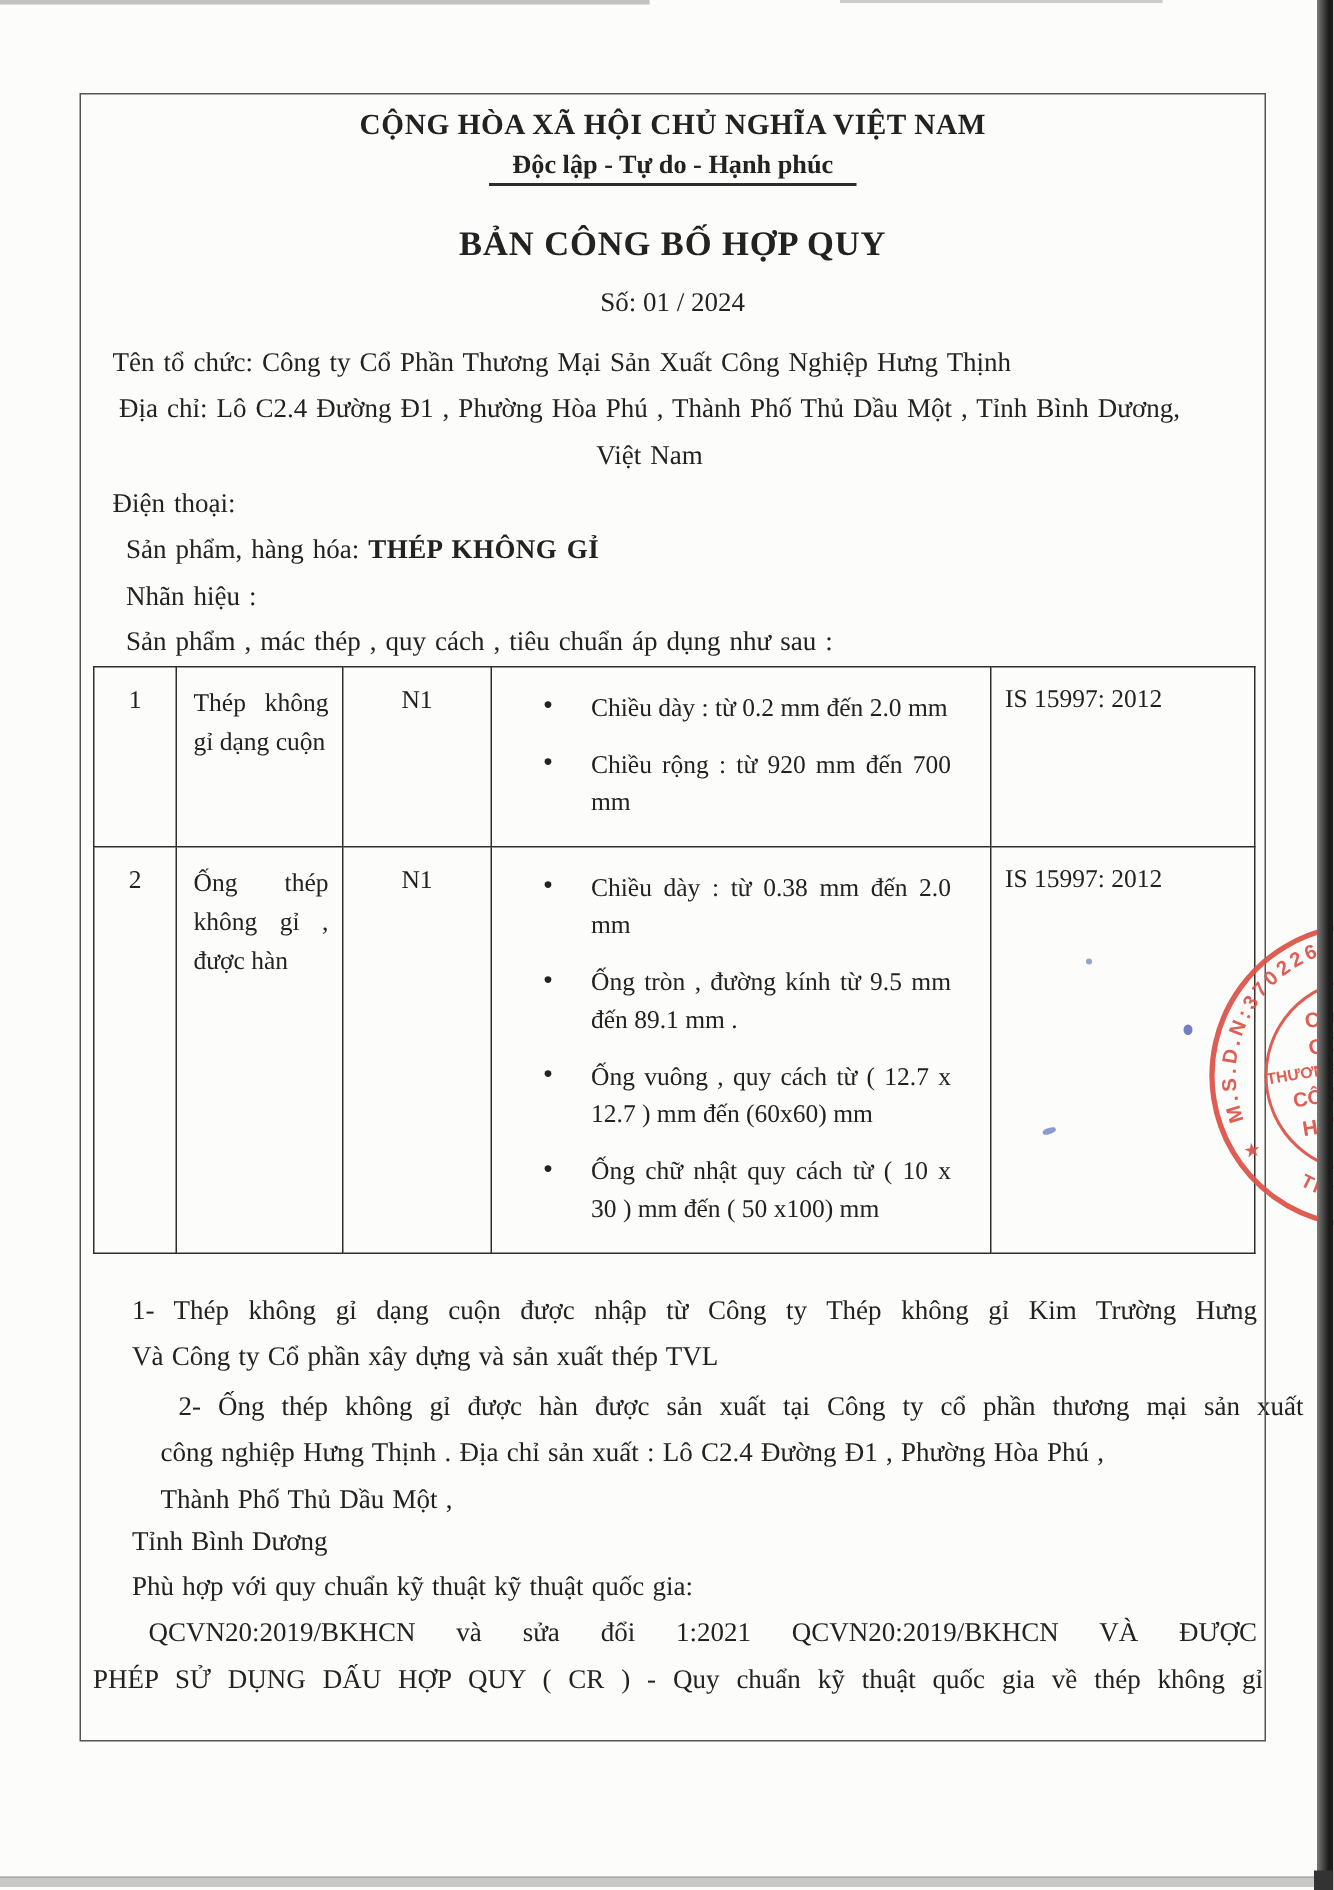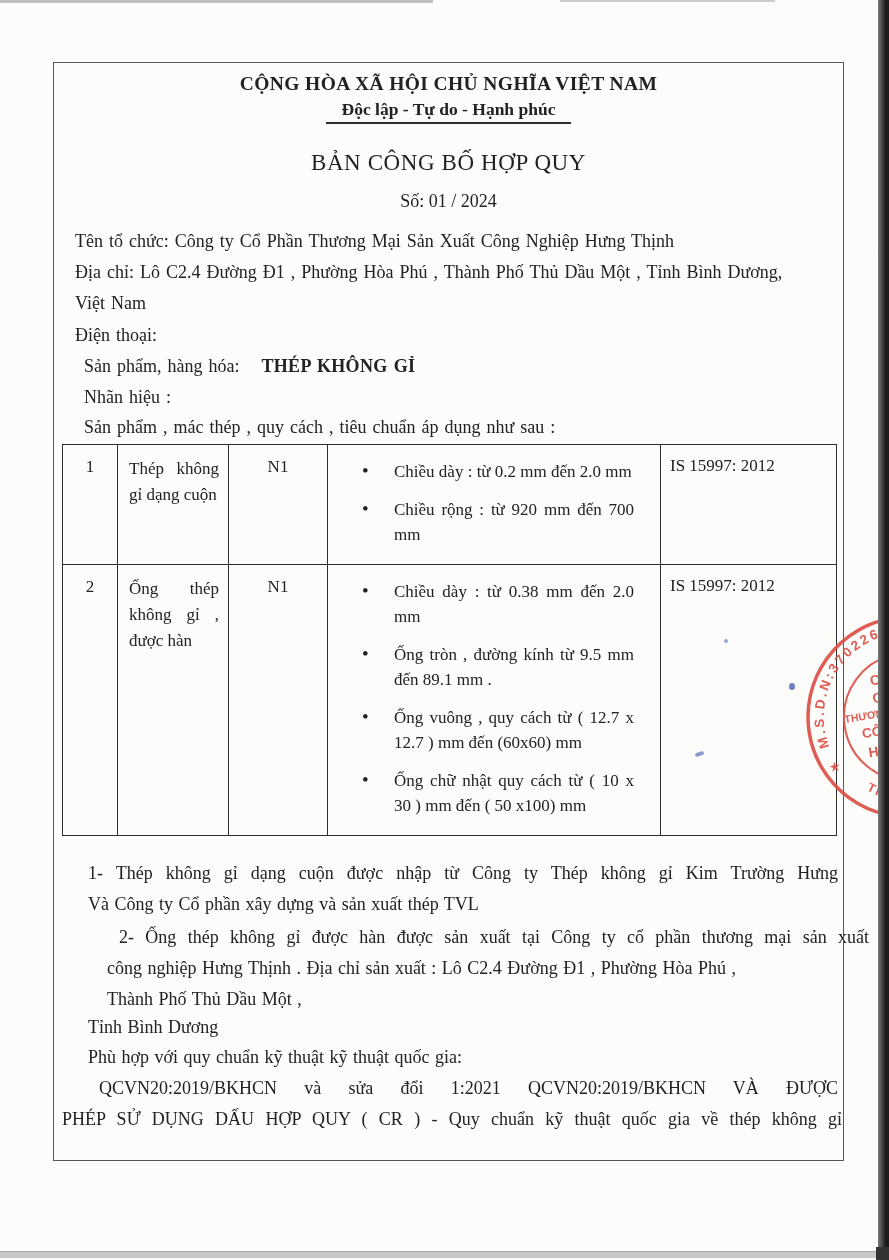--- a/index.html
+++ b/index.html
@@ -15,29 +15,29 @@
     background:linear-gradient(to right,#7a7a78,#1c1c1c 70%);}
   .edge-bottom{position:absolute;left:0;bottom:2px;width:878px;height:6px;background:#c8c8c6;z-index:8;border-top:1px solid #a8a8a6;}
   .edge-corner{position:absolute;right:0;bottom:0;width:13px;height:13px;background:#333;z-index:10;}
   
   .frame{position:absolute;left:53px;top:62px;width:789px;height:1097px;border:1.6px solid #555;z-index:1;}
   
   .center-line{position:absolute;left:54px;width:789px;text-align:center;}
   .nat-header{top:73px;font-size:19.5px;font-weight:bold;letter-spacing:.4px;}
   .motto-wrap{top:99px;}
   .motto{display:inline-block;font-size:17.5px;font-weight:bold;border-bottom:2px solid #2d2d2d;padding:0 16px 2px 16px;}
-  .doc-title{top:150px;font-size:23px;font-weight:normal;letter-spacing:.6px;}
+  .doc-title{top:150px;font-size:23px;font-weight:bold;letter-spacing:.6px;}
   .doc-number{top:191px;font-size:18px;}
   
   .tline{position:absolute;font-size:18px;word-spacing:1.5px;line-height:31px;}
   .org{left:75px;top:226px;width:762px;}
-  .addr{left:75px;top:257px;width:716px;}
+  .addr{left:75px;top:257px;width:716px;text-align:center;}
   .phone{left:75px;top:320px;}
   .product{left:84px;top:351px;}
-  .product b{letter-spacing:.3px;margin-left:16px;}
+  .product b{letter-spacing:.3px;}
   .brand{left:84px;top:382px;}
   .intro{left:84px;top:412px;}
   
   table.spec{position:absolute;left:62px;top:444px;width:774px;border-collapse:collapse;table-layout:fixed;z-index:2;}
   table.spec td,table.spec th{border:1.6px solid #2f2f2f;vertical-align:top;font-weight:normal;font-size:17px;}
   table.spec th{height:40px;vertical-align:middle;text-align:left;padding:2px 6px 2px 10px;font-size:17.5px;}
   th.c-stt,td.c-stt{text-align:center;}
   td.c-stt{padding-top:12px;}
   td.c-sp{padding:11px 9px 4px 11px;text-align:justify;line-height:26px;}
   td.c-mt{text-align:center;padding-top:12px;}

